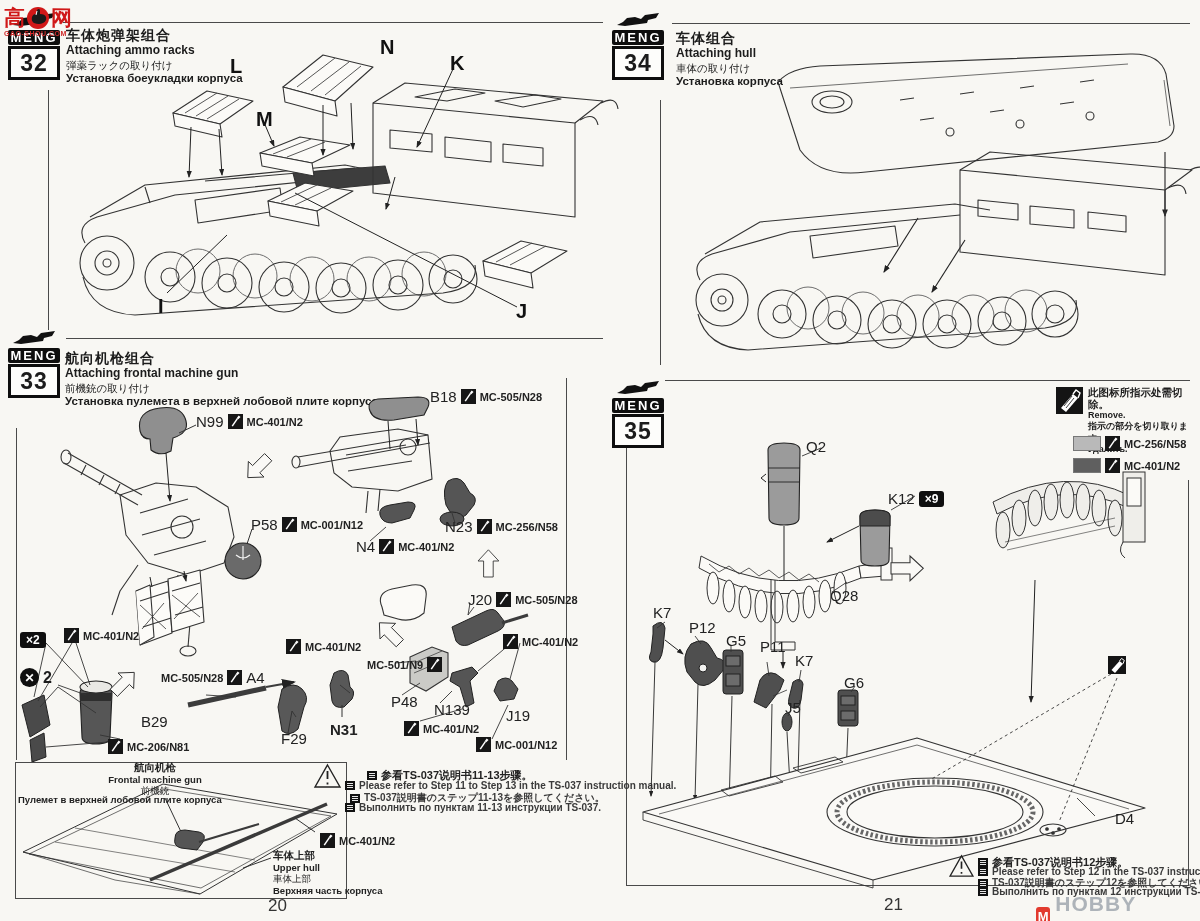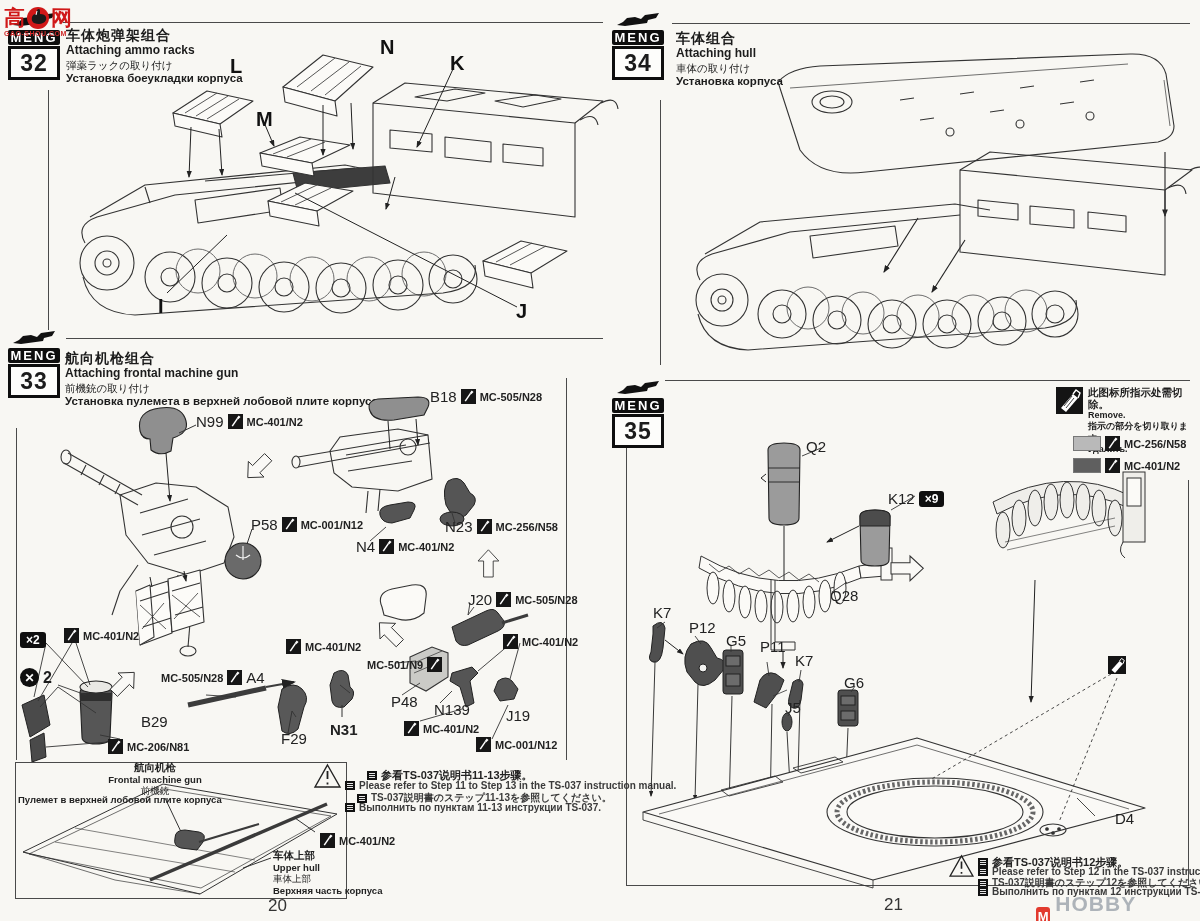--- a/index.html
+++ b/index.html
@@ -510,21 +510,21 @@
       </svg>
     <span>参看TS-037说明书11-13步骤。</span>
   </div>
   <div class="nline" style="left:345px;top:780px;">
     <svg class="book" style="position:static" viewBox="0 0 10 9">
         <rect width="10" height="9" fill="#111"></rect>
         <path d="M2 2.5 h6 M2 4.5 h6 M2 6.5 h6" stroke="#fff" stroke-width=".9"></path>
       </svg>
     <span>Please refer to Step 11 to Step 13 in the TS-037 instruction manual.</span>
   </div>
-  <div class="nline" style="left:340px;top:791px;padding-left:17px;">
+  <div class="nline" style="left:333px;top:791px;padding-left:17px;">
     <svg class="book" style="position:static" viewBox="0 0 10 9">
         <rect width="10" height="9" fill="#111"></rect>
         <path d="M2 2.5 h6 M2 4.5 h6 M2 6.5 h6" stroke="#fff" stroke-width=".9"></path>
       </svg>
     <span>TS-037説明書のステップ11-13を参照してください。</span>
   </div>
   <div class="nline" style="left:345px;top:802px;">
     <svg class="book" style="position:static" viewBox="0 0 10 9">
         <rect width="10" height="9" fill="#111"></rect>
         <path d="M2 2.5 h6 M2 4.5 h6 M2 6.5 h6" stroke="#fff" stroke-width=".9"></path>

